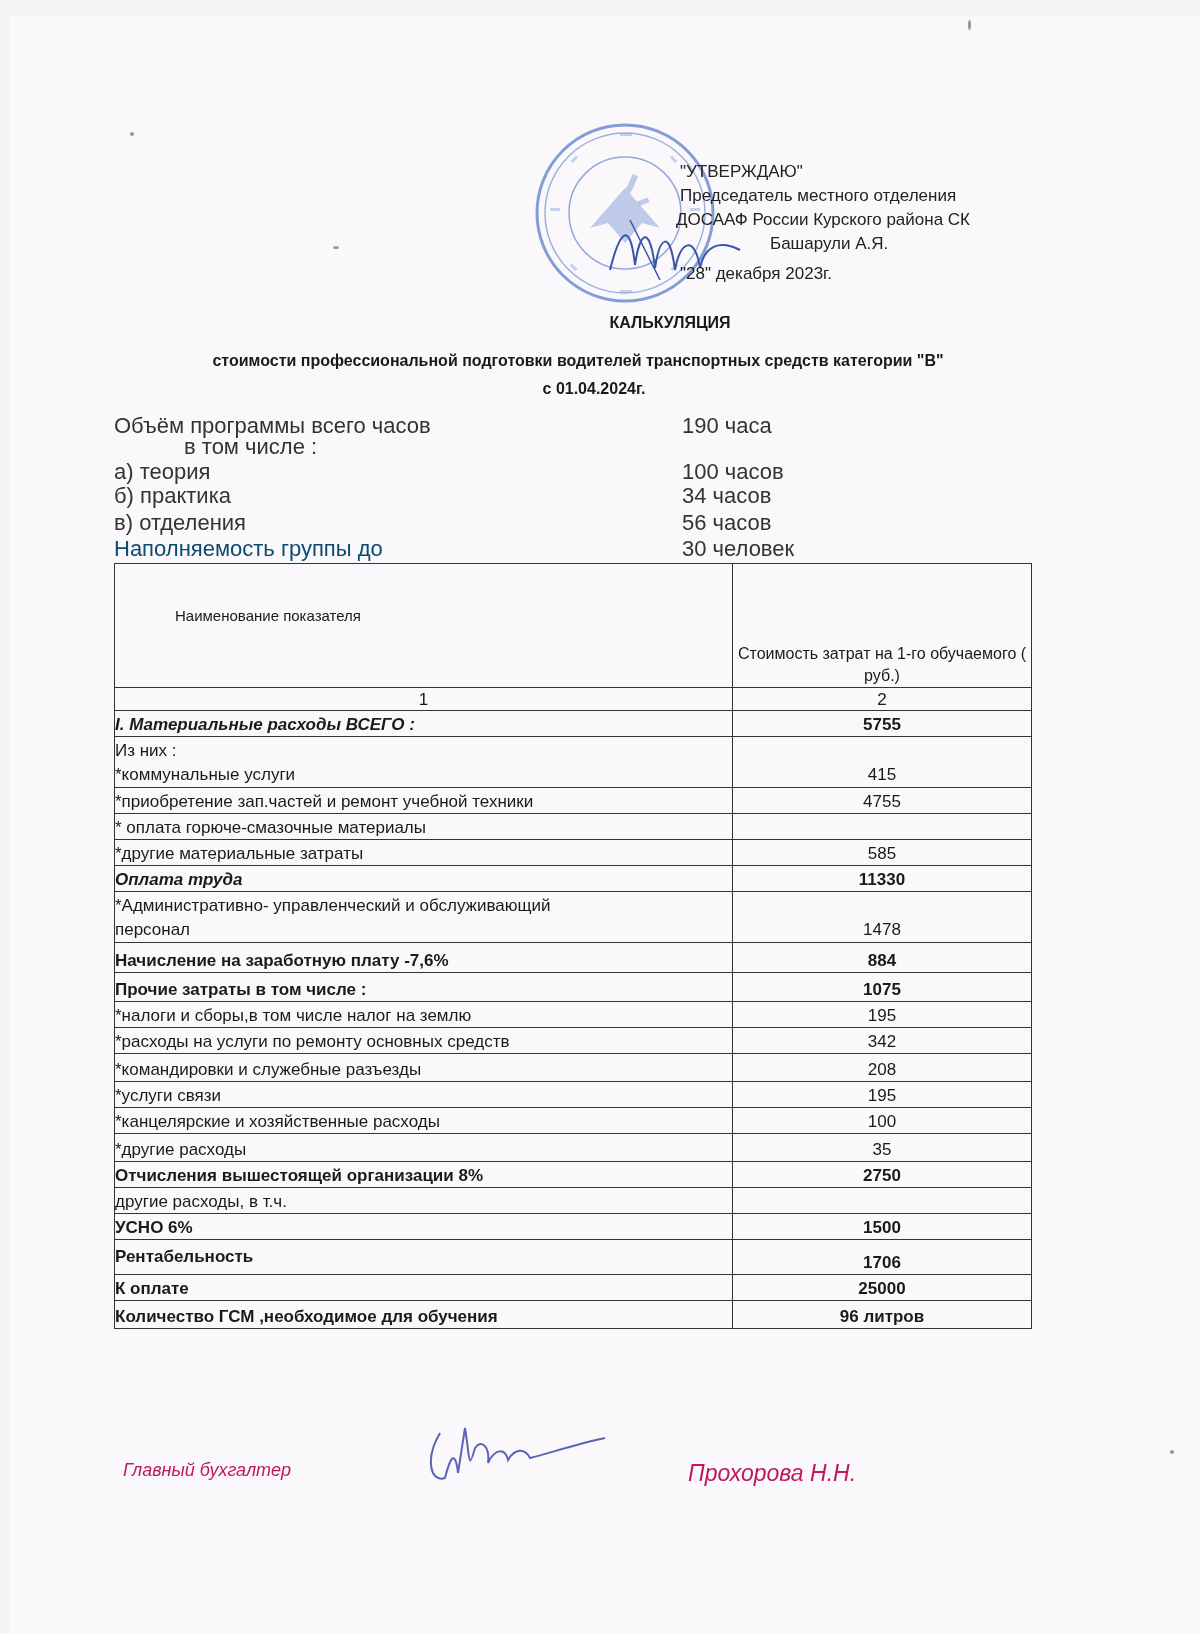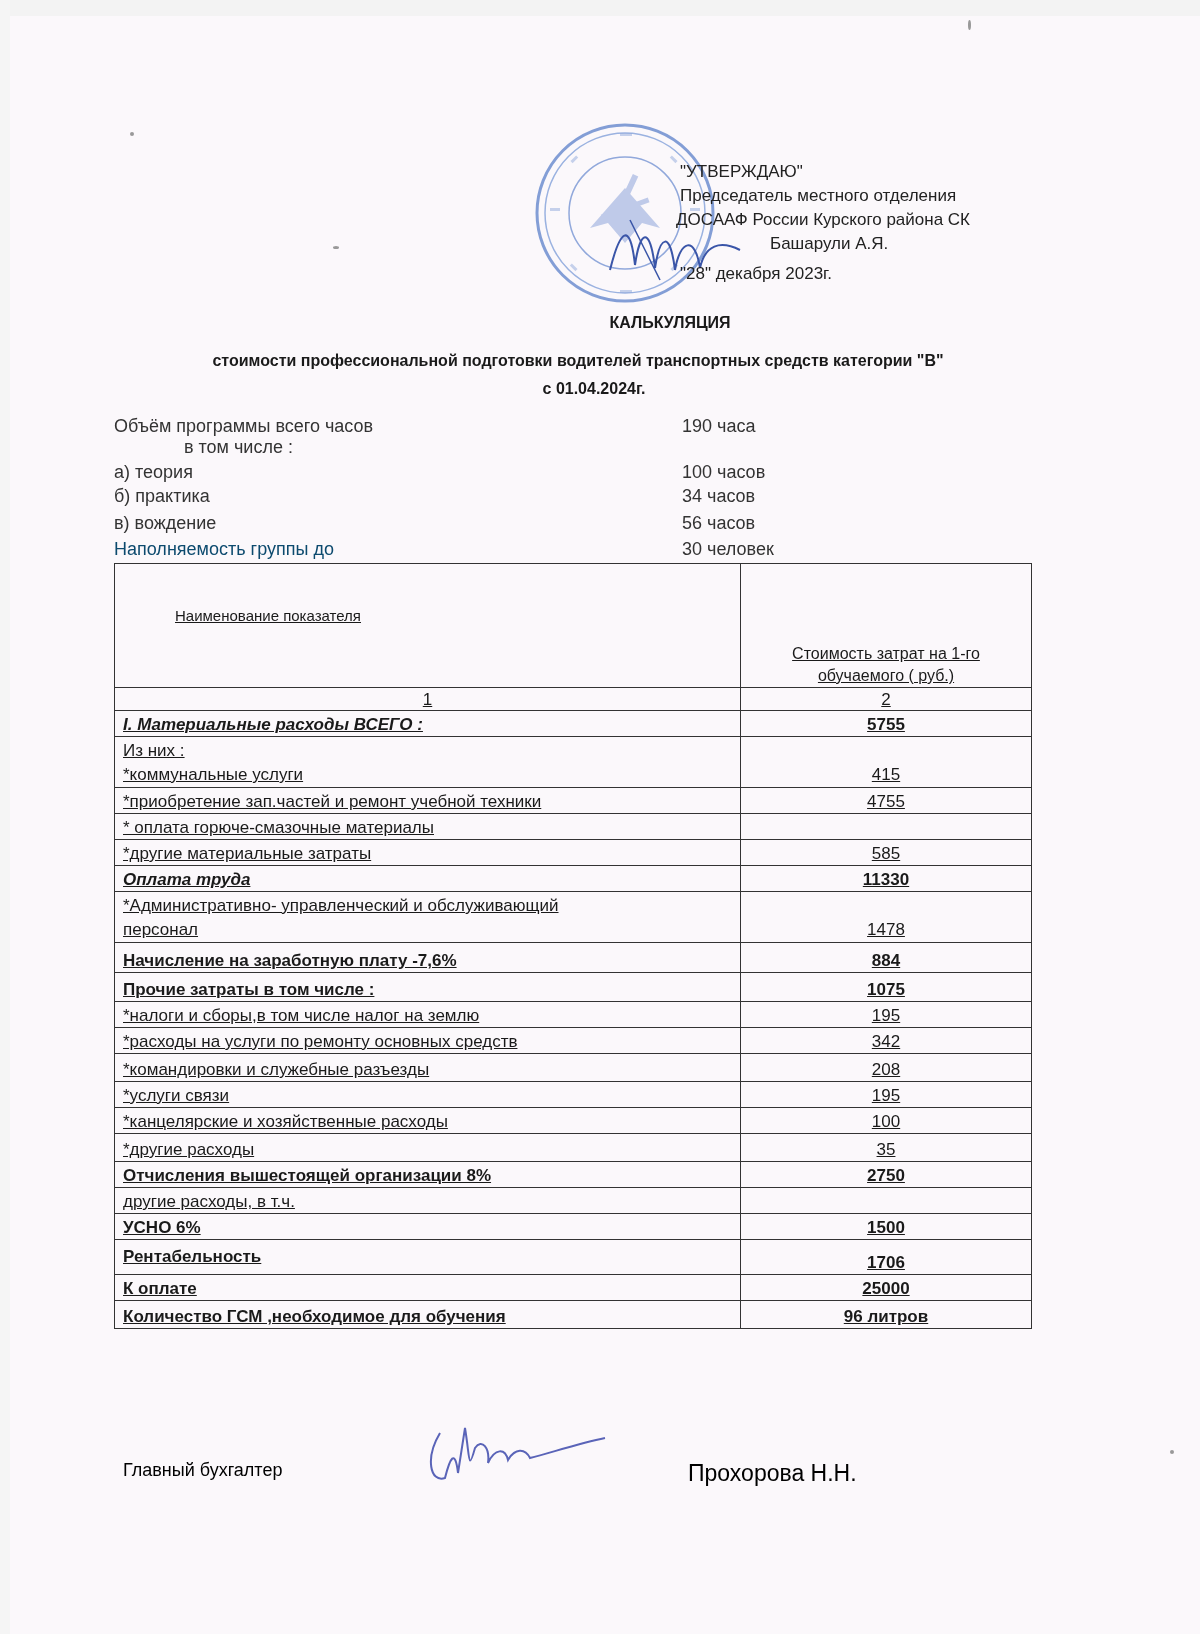--- a/index.html
+++ b/index.html
@@ -23,48 +23,48 @@
   .approve .l4 { margin-left:94px; }
   .approve .l5 { margin-left:4px; margin-top:6px; }
 
   .signature-approve { position:absolute; left:600px; top:210px; width:150px; height:80px; }
 
   .title { position:absolute; left:0; width:1200px; text-align:center; font-weight:bold; font-size:16px; color:#1a1a1a; }
   .title.t1 { top:314px; left:70px; }
   .title.t2 { top:352px; left:-22px; }
   .title.t3 { top:380px; left:-6px; }
 
-  .params { position:absolute; left:114px; top:414px; width:700px; font-size:18px; color:#333; }
+  .params { position:absolute; left:114px; top:414px; width:700px; font-size:22px; color:#333; }
   .prow { position:relative; height:24px; line-height:24px; }
   .prow .lbl { position:absolute; left:0; white-space:nowrap; }
   .prow .val { position:absolute; left:568px; white-space:nowrap; }
   .prow.indent .lbl { left:70px; }
   .prow.gray .lbl { color:#0c4a6e; }
 
   table.calc {
     position:absolute; left:114px; top:563px;
     width:918px; border-collapse:collapse;
     font-size:17px; color:#1a1a1a;
   }
-  table.calc td { border:1.5px solid #333; padding:0 8px; vertical-align:bottom;text-decoration:underline; }
+  table.calc td { border:1.5px solid #333; padding:0 0; vertical-align:bottom; }
   table.calc td.c1 { width:557px; text-align:left; }
   table.calc td.c2 { text-align:center; }
   .hdr td { height:103px; }
   .hdr td.c1 { vertical-align:middle; padding-left:60px; font-size:15px; padding-bottom:20px; }
   .hdr td.c2 { font-size:16px; line-height:22px; }
   .num td { height:22px; vertical-align:middle; line-height:20px; }
   .r td { height:25px; line-height:22px; }
   .r2 td { height:50px; line-height:24px; }
   .r3 td { height:76px; line-height:24px; }
   .bi td.c1 { font-weight:bold; font-style:italic; }
   .b td { font-weight:bold; }
   .bv td.c2 { font-weight:bold; }
   .i td.c1 { font-style:italic; font-weight:bold; }
 
-  .footer { position:absolute; top:1460px; font-size:18px; color:#000000; }
+  .footer { position:absolute; top:1460px; font-size:18px; color:#be185d;font-style:italic; }
   .footer.f1 { left:123px; }
   .footer.f2 { left:688px; font-size:23px; }
   .signature-acc { position:absolute; left:420px; top:1418px; width:190px; height:70px; }
 
   .speck { position:absolute; background:#999; border-radius:50%; }
 </style>
 </head>
 <body>
 
 <div class="page-edge-top"></div>
@@ -118,21 +118,21 @@
   </div>
   <div class="prow">
     <span class="lbl">а) теория</span>
     <span class="val">100  часов</span>
   </div>
   <div class="prow">
     <span class="lbl">б) практика</span>
     <span class="val">34 часов</span>
   </div>
   <div class="prow" style="margin-top:3px;">
-    <span class="lbl">в) вождение</span>
+    <span class="lbl">в) отделения</span>
     <span class="val">56 часов</span>
   </div>
   <div class="prow gray" style="margin-top:2px;">
     <span class="lbl">Наполняемость группы  до</span>
     <span class="val">30 человек</span>
   </div>
 </div>
 
 <table class="calc">
   <tbody>

